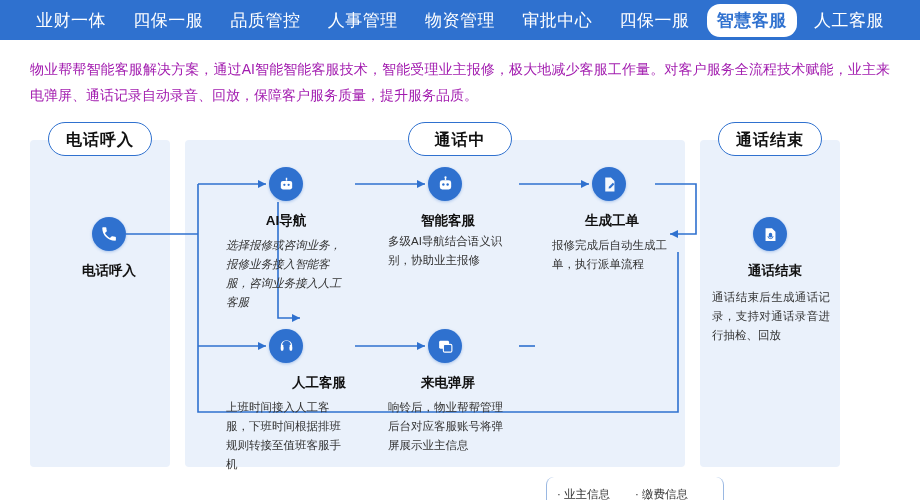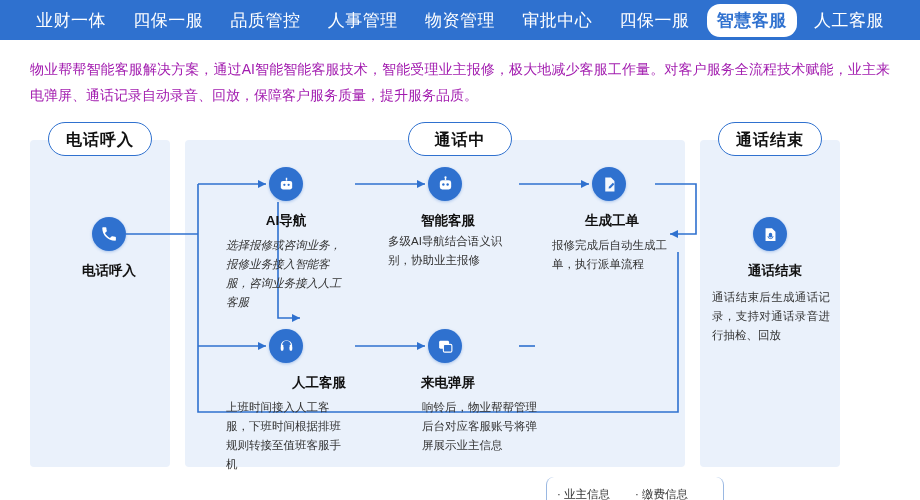--- a/index.html
+++ b/index.html
@@ -262,21 +262,21 @@
   <div class="node-title" style="left:196px; top:252px; width:120px;text-align:right;">人工客服</div>
   <div class="node-desc center" style="left:196px; top:276px; width:122px;">上班时间接入人工客服，下班时间根据排班规则转接至值班客服手机</div>
 
   <div class="node-circle" style="left:398px; top:207px;">
     <svg width="17" height="17" viewBox="0 0 24 24" fill="#ffffff">
       <rect x="3" y="4" width="14" height="11" rx="2"></rect>
       <rect x="9" y="9" width="12" height="11" rx="2" fill="#2f71cf" stroke="#ffffff" stroke-width="1.6"></rect>
     </svg>
   </div>
   <div class="node-title" style="left:358px; top:252px; width:120px;">来电弹屏</div>
-  <div class="node-desc center" style="left:358px; top:276px; width:122px;margin-left:34px;">响铃后，物业帮帮管理后台对应客服账号将弹屏展示业主信息</div>
+  <div class="node-desc center" style="left:358px; top:276px; width:122px;">响铃后，物业帮帮管理后台对应客服账号将弹屏展示业主信息</div>
 
   <div class="node-circle" style="left:723px; top:95px;">
     <svg width="17" height="17" viewBox="0 0 24 24" fill="#ffffff">
       <path d="M5 3h9l5 5v13H5z"></path>
       <path d="M12 9.5a2.4 2.4 0 0 1 2.4 2.4v2a2.4 2.4 0 0 1-4.8 0v-2A2.4 2.4 0 0 1 12 9.5z" fill="#2f71cf"></path>
       <path d="M8.4 14.2a3.6 3.6 0 0 0 7.2 0" stroke="#2f71cf" stroke-width="1.3" fill="none"></path>
     </svg>
   </div>
   <div class="node-title" style="left:680px; top:140px; width:130px;">通话结束</div>
   <div class="node-desc" style="left:682px; top:166px; width:118px;">通话结束后生成通话记录，支持对通话录音进行抽检、回放</div>

